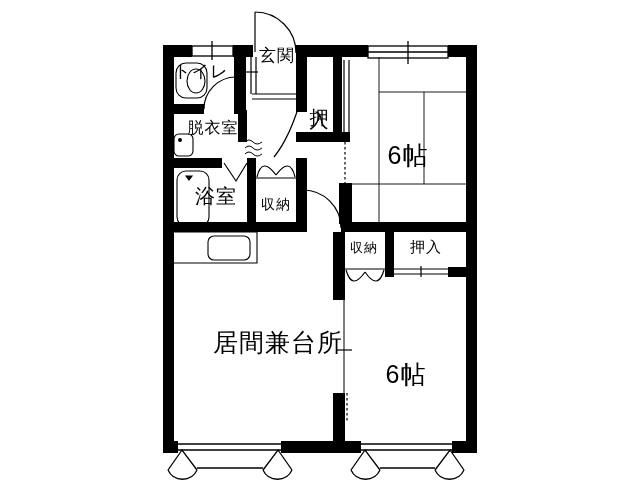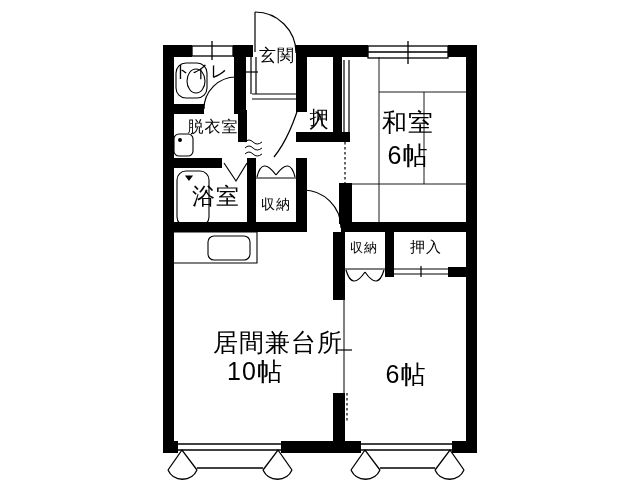--- a/index.html
+++ b/index.html
@@ -202,31 +202,29 @@
       </g>
     </g>
   </svg>
 
   <div class="label" style="left:201px;top:72px;font-size:17px;">トイレ</div>
 
   <div class="label" style="left:277px;top:56px;font-size:17px;">玄関</div>
 
   <div class="label vert" style="left:319px;top:95px;font-size:19px;">押入</div>
 
-  <div class="label" style="left:213px;top:128px;font-size:16px;font-family:Liberation Mono, monospace;">脱衣室</div>
-
-  <div class="label" style="left:216px;top:196px;font-size:23px;">浴室</div>
+  <div class="label" style="left:213px;top:128px;font-size:16px;">脱衣室</div>
+
+  <div class="label" style="left:216px;top:196px;font-size:20px;">浴室</div>
 
   <div class="label" style="left:276px;top:204px;font-size:14px;">収納</div>
 
-  <div class="label" style="left:408px;top:122px;font-size:25px;">和室</div>
   <div class="label" style="left:408px;top:155px;font-size:25px;">6帖</div>
 
   <div class="label" style="left:364px;top:248px;font-size:13px;">収納</div>
 
   <div class="label" style="left:426px;top:247px;font-size:15px;">押入</div>
 
   <div class="label" style="left:255px;top:342px;font-size:25px;margin-left:23px;">居間兼台所</div>
-  <div class="label" style="left:255px;top:371px;font-size:25px;">10帖</div>
 
   <div class="label" style="left:406px;top:374px;font-size:25px;">6帖</div>
 
 </div>
 
 </body></html>

